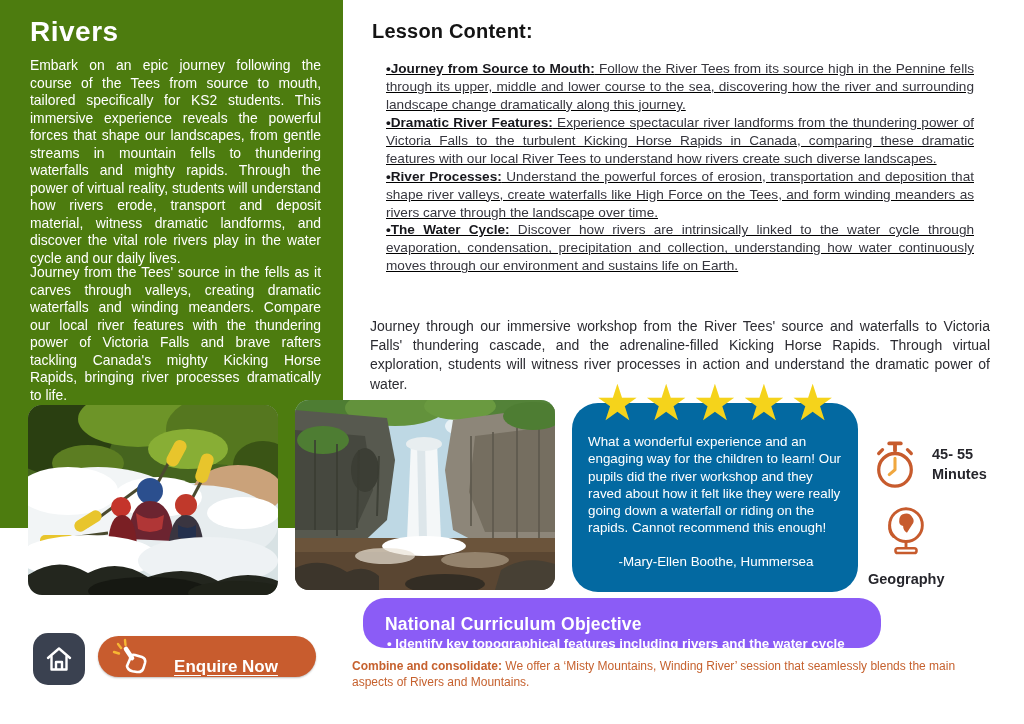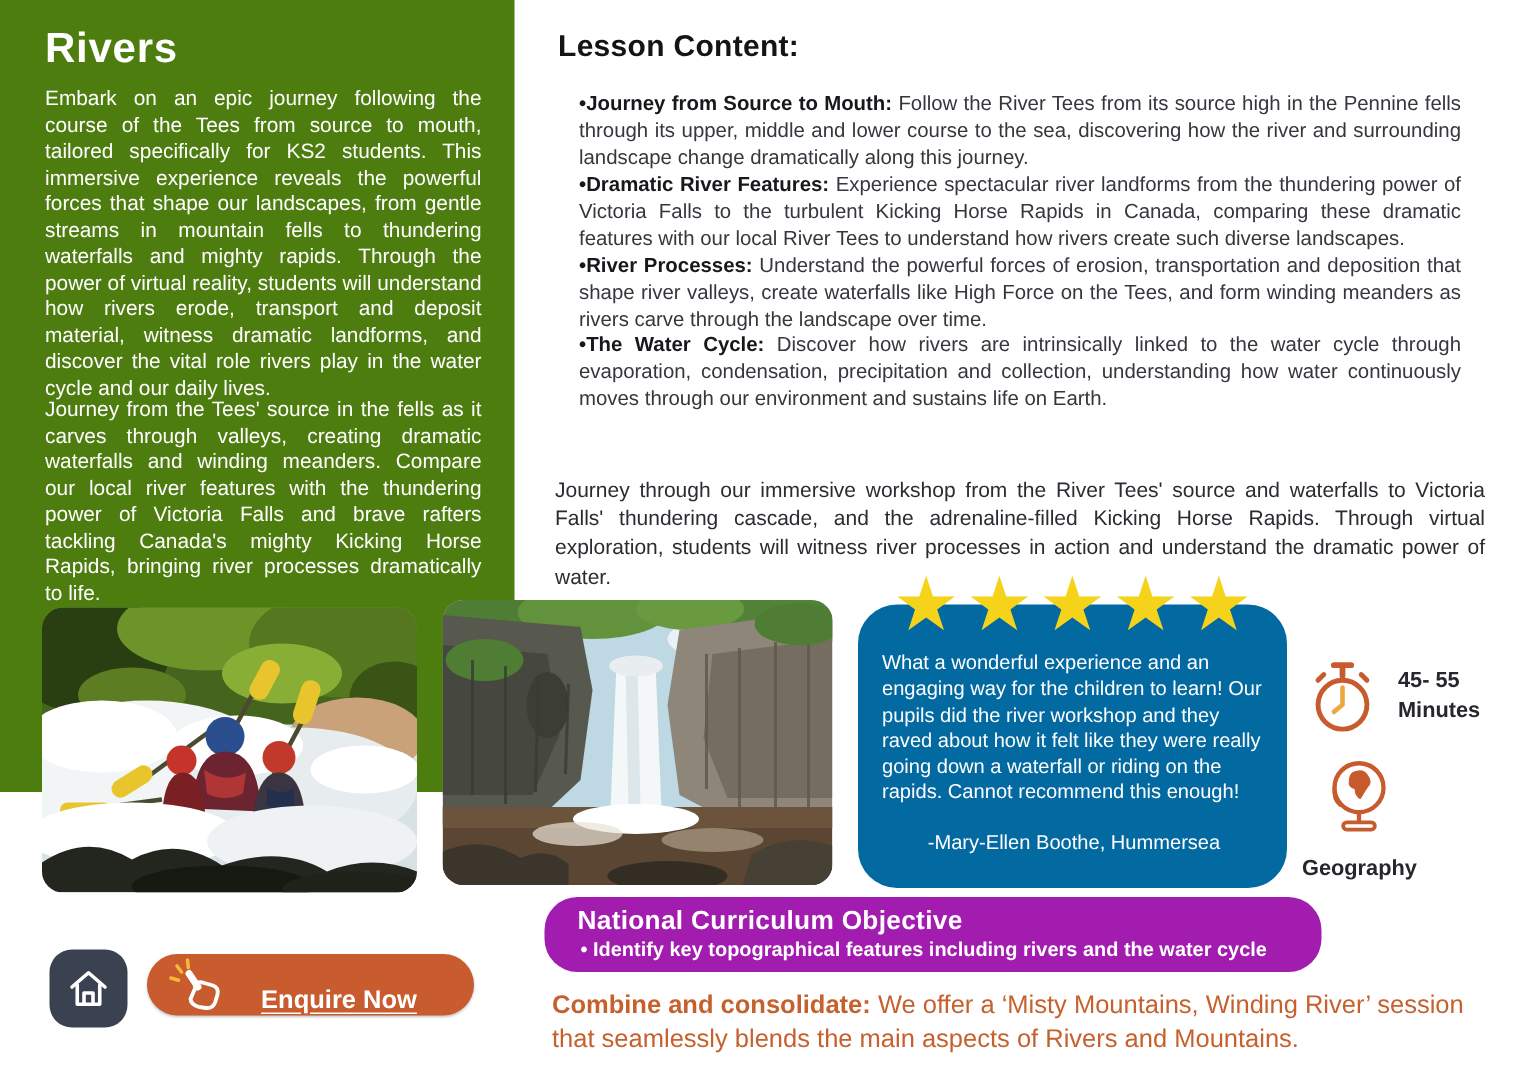--- a/index.html
+++ b/index.html
@@ -8,21 +8,21 @@
 
   
   .sidebar{position:absolute;left:0;top:0;width:343px;height:528px;background:#4d7c0f;}
   .sidebar h1{margin:0;position:absolute;left:30px;top:16px;font-size:28px;font-weight:700;color:#ffffff;letter-spacing:.5px;}
   .side-par{position:absolute;left:30px;width:291px;margin:0;color:#ffffff;font-size:13.9px;line-height:1.26;text-align:justify;}
   .p1{top:57px;}
   .p2{top:264px;}
 
   
   .lesson-heading{position:absolute;left:372px;top:20px;margin:0;font-size:20px;font-weight:700;color:#141414;letter-spacing:.2px;}
-  .bullets{position:absolute;left:386px;top:60px;width:588px;}
+  .bullets{position:absolute;left:386px;top:60px;width:588px;text-decoration:underline;}
   .bullet{margin:0;font-size:13.6px;line-height:1.32;color:#36363E;text-align:justify;}
   .bullet b{color:#17171c;}
   .summary{position:absolute;left:370px;top:317px;width:620px;margin:0;font-size:14px;line-height:1.37;color:#2b2b31;text-align:justify;}
 
   
   .photo{position:absolute;border-radius:14px;overflow:hidden;}
   .photo svg{display:block;}
   .photo-raft{left:28px;top:405px;width:250px;height:190px;}
   .photo-falls{left:295px;top:400px;width:260px;height:190px;}
 
@@ -33,26 +33,26 @@
   .quote{position:absolute;left:16px;top:30px;width:256px;margin:0;color:#ffffff;font-size:13.4px;line-height:1.29;}
   .attribution{position:absolute;left:16px;top:151px;width:256px;margin:0;color:#ffffff;font-size:13.4px;text-align:center;}
 
   
   .detail-item{position:absolute;display:flex;align-items:center;gap:14px;}
   .detail-duration{left:872px;top:440px;}
   .detail-subject{left:868px;top:502px;flex-direction:column;}
   .detail-text{font-size:14.5px;font-weight:700;color:#26262c;line-height:1.35;}
 
   
-  .nc-box{position:absolute;left:363px;top:598px;width:518px;height:50px;background:#a21caf;border-radius:22px;box-sizing:border-box;padding:5px 22px 0 22px;}
+  .nc-box{position:absolute;left:363px;top:598px;width:518px;height:50px;background:#8b5cf6;border-radius:22px;box-sizing:border-box;padding:16px 22px 0 22px;}
   .nc-title{margin:0;color:#ffffff;font-size:17.5px;font-weight:700;letter-spacing:.2px;}
   .nc-obj{margin:1px 0 0 2px;color:#ffffff;font-size:13.3px;font-weight:700;}
 
   
-  .combine{position:absolute;left:368px;top:659px;width:618px;margin:0;font-size:17px;line-height:1.33;color:#C6612E;}
+  .combine{position:absolute;left:352px;top:659px;width:618px;margin:0;font-size:12px;line-height:1.33;color:#C6612E;}
   .combine b{font-weight:700;}
 
   
   .home-btn{position:absolute;left:33px;top:633px;width:52px;height:52px;background:#3A4150;border:none;border-radius:15px;display:flex;align-items:center;justify-content:center;cursor:pointer;padding:0;}
   .enquire-btn{position:absolute;left:98px;top:636px;width:218px;height:41px;background:#C85C2E;border:none;border-radius:21px;display:flex;align-items:flex-end;cursor:pointer;padding:0 0 0 12px;box-shadow:0 1px 2px rgba(0,0,0,.25);}
   .enquire-label{flex:1;text-align:center;color:#ffffff;font-size:17px;font-weight:700;text-decoration:underline;text-underline-offset:3px;padding-right:14px;}
 </style>
 </head>
 <body>
 

